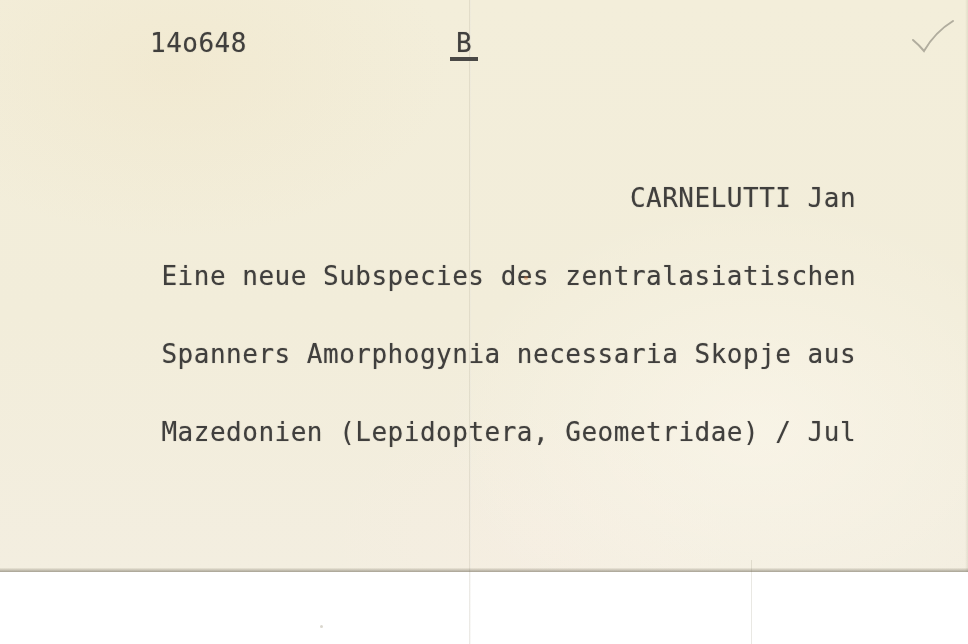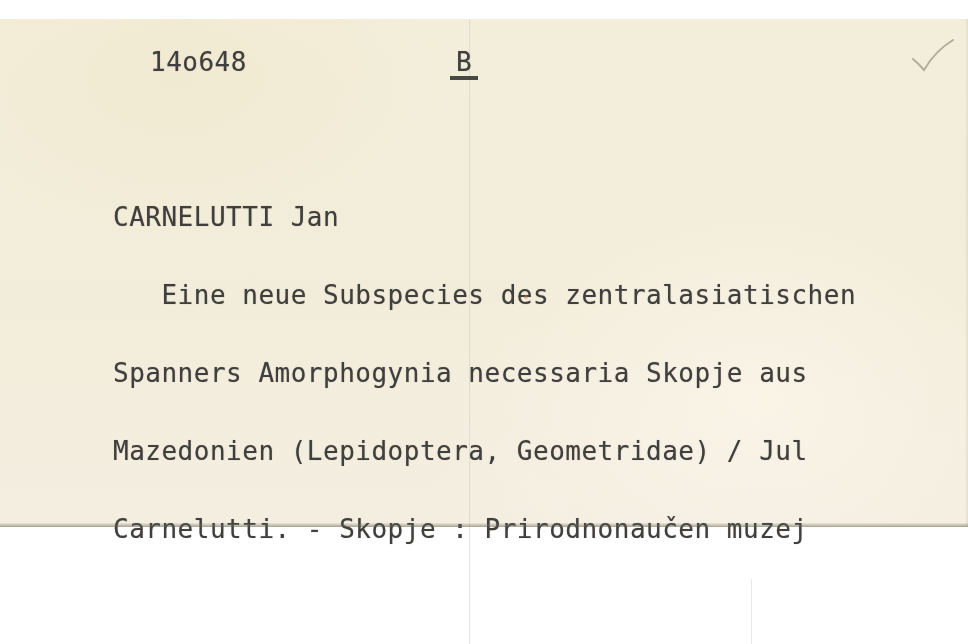--- a/index.html
+++ b/index.html
@@ -7,29 +7,28 @@
   html, body {
     width: 968px;
     height: 644px;
     overflow: hidden;
     font-family: "DejaVu Sans Mono", "Liberation Mono", monospace;
   }
 
   .card {
     position: relative;
     width: 968px;
-    height: 508px;
+    height: 572px;
     background-color: #f2edda;
     background-image:
       radial-gradient(ellipse 420px 260px at 18% 12%, rgba(238,224,190,0.30), transparent 65%),
       radial-gradient(ellipse 520px 380px at 78% 75%, rgba(255,251,242,0.45), transparent 60%),
       radial-gradient(ellipse 300px 200px at 55% 95%, rgba(248,238,228,0.40), transparent 70%),
       linear-gradient(180deg, #f3eeda 0%, #f2edda 55%, #f3eee0 100%);
     color: #3f3e3c;
-    margin-top: 19px;
   }
 
   .typed {
     position: absolute;
     font-size: 26px;
     line-height: 26px;
     letter-spacing: 0.5px;
     white-space: pre;
     color: #403f3d;
     text-shadow: 0 0 1px rgba(64,63,60,0.45);
@@ -38,21 +37,21 @@
   .call-number { left: 150px; top: 30px; }
 
   .classification {
     left: 450px;
     top: 30px;
     padding: 0 6px 1px 6px;
     border-bottom: 4px solid #4a4946;
   }
 
   .entry-body { left: 113px; top: 133px; }
-  .entry-body .line { height: 26px; }
+  .entry-body .line { height: 26px; text-align: right; }
 
   .source-note { left: 113px; top: 342px; }
   .copies-note { left: 113px; top: 387px; }
 
   .checkmark-svg {
     position: absolute;
     left: 905px;
     top: 14px;
     width: 55px;
     height: 42px;
@@ -115,21 +114,20 @@
 
   <svg class="checkmark-svg" viewBox="0 0 55 42" xmlns="http://www.w3.org/2000/svg">
     <path d="M 8 26 Q 14 31 19 37 Q 30 18 48 7" fill="none" stroke="#a09c8e" stroke-width="2" stroke-linecap="round" opacity="0.8"></path>
   </svg>
 
   <div class="typed entry-body">
     <div class="line">CARNELUTTI Jan</div>
     <div class="line">   Eine neue Subspecies des zentralasiatischen</div>
     <div class="line">Spanners Amorphogynia necessaria Skopje aus</div>
     <div class="line">Mazedonien (Lepidoptera, Geometridae) / Jul</div>
-    <div class="line">Carnelutti. - Skopje : Prirodnonaučen muzej</div>
     
   </div>
 
 
 
   <div class="speck-1"></div>
   <div class="speck-2"></div>
 
   <div class="right-edge"></div>
   <div class="bottom-edge"></div>

